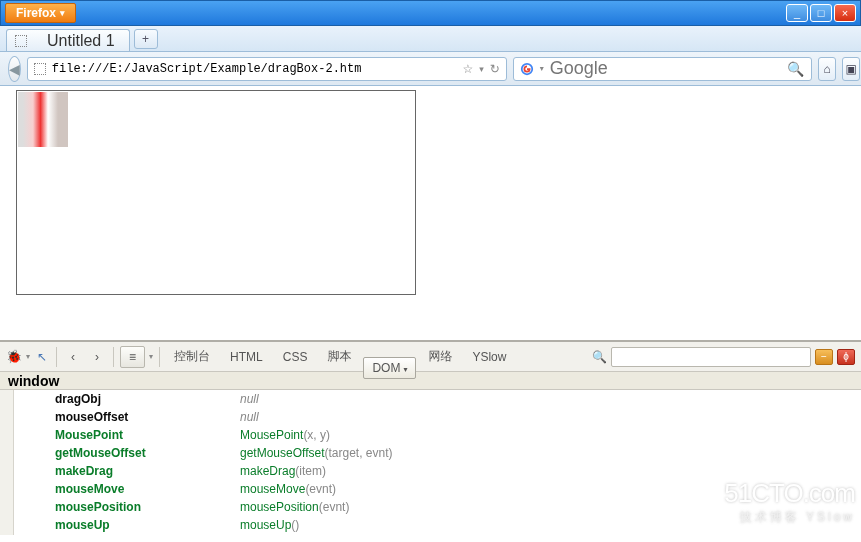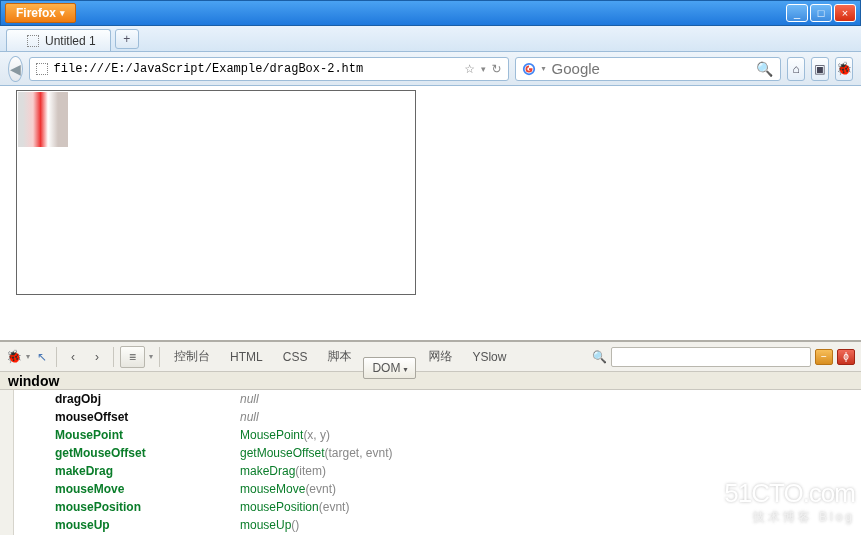--- a/index.html
+++ b/index.html
@@ -8,32 +8,32 @@
   .titlebar { height: 26px; background: linear-gradient(#4aa2f2, #1f78dc); display: flex; align-items: center; padding: 0 4px; color: #fff; border: 1px solid #1a5ea6; }
   .titlebar-label { background: linear-gradient(#ffb24a, #f07d11); border: 1px solid #c4640c; border-radius: 2px; padding: 2px 10px; color: #fff; font-weight: bold; display: flex; align-items: center; gap: 4px; }
   .titlebar-label:after { content: "▾"; font-size: 9px; }
   .win-controls { margin-left: auto; display: flex; gap: 2px; }
   .win-btn { width: 22px; height: 18px; border: 1px solid #fff; border-radius: 3px; display: flex; align-items: center; justify-content: center; font-size: 11px; cursor: pointer; }
   .win-min { background: linear-gradient(#6fb9f7,#3f8de0); color: #fff; }
   .win-max { background: linear-gradient(#6fb9f7,#3f8de0); color: #fff; }
   .win-close { background: linear-gradient(#f76a4f,#d62d0f); color: #fff; }
 
   .tabbar { height: 26px; background: linear-gradient(#e9f2fb,#d6e6f5); border-bottom: 1px solid #9dbcd8; display: flex; align-items: flex-end; padding: 0 6px; gap: 4px; }
-  .tab { height: 22px; background: linear-gradient(#fcfeff,#e4eef8); border: 1px solid #9dbcd8; border-bottom: none; border-radius: 3px 3px 0 0; padding: 0 14px 0 20px; display: flex; align-items: center; gap: 6px; font-size: 12px; color: #333; }
+  .tab { height: 22px; background: linear-gradient(#fcfeff,#e4eef8); border: 1px solid #9dbcd8; border-bottom: none; border-radius: 3px 3px 0 0; padding: 0 14px 0 8px; display: flex; align-items: center; gap: 20px; font-size: 16px; color: #333; }
   .tab-icon { width: 12px; height: 12px; border: 1px dotted #888; }
   .newtab { width: 24px; height: 20px; border: 1px solid #9dbcd8; border-radius: 3px; background: linear-gradient(#f7fbff,#dce9f5); display: flex; align-items: center; justify-content: center; color: #556; margin-bottom: 2px;}
 
   .navbar { height: 34px; background: linear-gradient(#eef4fa,#dde8f2); border-bottom: 1px solid #9dbcd8; display: flex; align-items: center; padding: 0 8px; gap: 6px; }
   .nav-back { width: 26px; height: 26px; border-radius: 50%; border: 1px solid #9dbcd8; background: linear-gradient(#fdfdfd,#e3e8ed); display: flex; align-items: center; justify-content: center; color: #88979f; font-size: 14px; }
   .urlbox { flex: 0 0 480px; height: 24px; border: 1px solid #9dbcd8; background: #fff; border-radius: 3px; display: flex; align-items: center; padding: 0 6px; gap: 6px; }
   .urlbox .page-icon { width: 12px; height: 12px; border: 1px dotted #888; }
   .url-tools { margin-left: auto; display: flex; align-items: center; gap: 6px; color: #888; }
   .searchbox { flex: 0 0 170px; height: 24px; border: 1px solid #9dbcd8; background: #fff; border-radius: 3px; display: flex; align-items: center; padding: 0 6px; gap: 6px; }
   .sq-btn { width: 26px; height: 24px; border: 1px solid #9dbcd8; border-radius: 3px; background: linear-gradient(#fdfeff,#e4eef8); display: flex; align-items: center; justify-content:center; color:#445; }
-  .searchbox input { border:none; outline:none; flex:1; font-size:15px; }
+  .searchbox input { border:none; outline:none; flex:1; font-size:18px; }
   .g-icon { width:14px; height:14px; display:flex; align-items:center; justify-content:center;}
 
   .content { height: 254px; background: #fff; padding: 4px; }
   .dragarea { width: 400px; height: 205px; border: 1px solid #666; margin-left: 12px; }
   .dragimg { width: 50px; height: 55px; margin: 1px; background: linear-gradient(90deg,#ddd 10%, #f8d0d0 30%, #e33 45%, #fff 60%, #d0c5c0 80%); }
 
   .firebug { border-top: 2px solid #b0aea7; background: #f2f1ec; }
   .fb-toolbar { height: 30px; border-bottom: 1px solid #c9c7bf; display:flex; align-items:center; padding:0 6px; gap:4px; font-size:12px; color:#555;}
   .fb-btn { padding: 3px 8px; border-radius:2px; cursor:pointer;}
   .fb-btn.active { border:1px solid #b9b7ae; background:linear-gradient(#fdfdfa,#e7e6df); }
@@ -188,14 +188,14 @@
             <td class="k fn">mouseUp</td>
             <td class="v fn"><span>mouseUp</span><span class="arg">()</span></td>
           </tr>
         </tbody>
     </table>
   </div>
 </div>
 
 <div class="watermark">
   <span>51CTO.com</span>
-  <small>技术博客  Blog</small>
+  <small>技术博客  YSlow</small>
 </div>
 
 </body></html>

